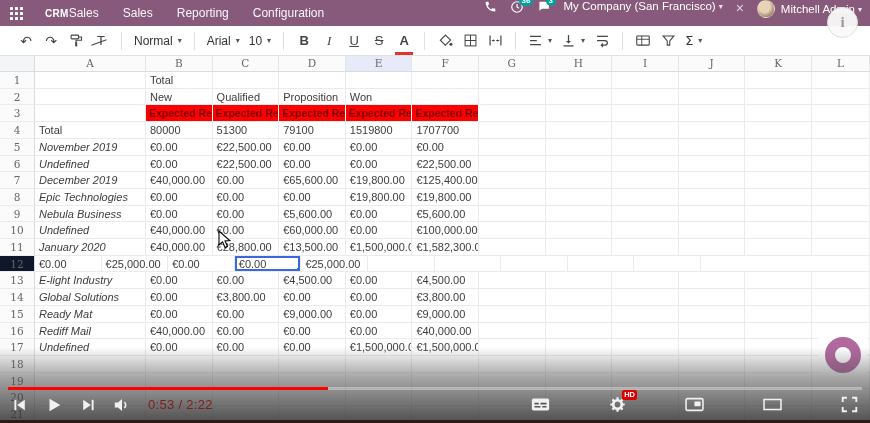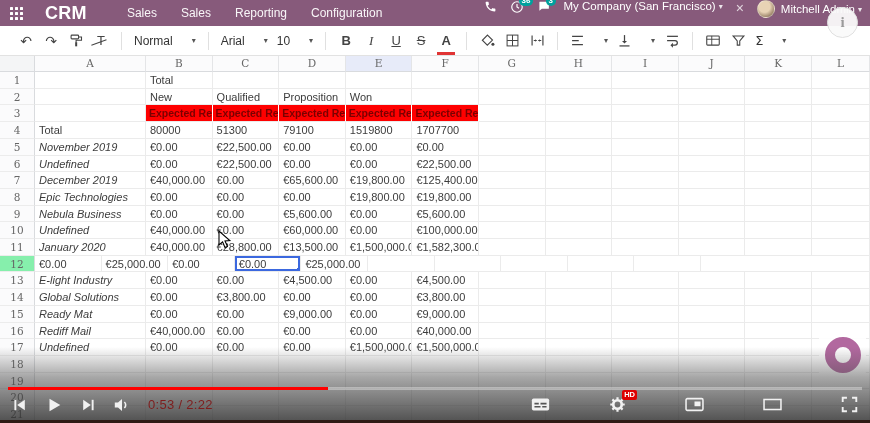--- a/index.html
+++ b/index.html
@@ -5,63 +5,63 @@
   * { margin:0; padding:0; box-sizing:border-box; }
   html,body { width:870px; height:423px; overflow:hidden; background:#fff;
     font-family:"Liberation Sans", sans-serif; }
   #stage { position:relative; width:870px; height:423px; overflow:hidden; background:#fff; }
 
   
   .topbar { position:absolute; top:0; left:0; right:0; height:26px; background:#875A7B;
     display:flex; align-items:center; color:#fff; z-index:20; }
   .apps-grid { display:grid; grid-template-columns:repeat(3,3px); grid-gap:2px; margin-left:10px; cursor:pointer; }
   .apps-grid i { width:3px; height:3px; background:#fff; border-radius:.5px; display:block; }
-  .app-name { font-size:18px; font-weight:bold; margin-left:22px; letter-spacing:.3px; }
-  .menubar { display:flex; gap:24px; margin-left:40px; font-size:12px; }
+  .app-name { font-size:10px; font-weight:bold; margin-left:22px; letter-spacing:.3px; }
+  .menubar { display:flex; gap:24px; font-size:12px; }
   .menubar span { cursor:pointer; opacity:.95; }
   .top-right { position:absolute; right:8px; top:0; height:28px; display:flex; align-items:flex-start; gap:13px; font-size:11.5px; }
   .ticon { position:relative; display:inline-flex; align-items:center; cursor:pointer; }
   .badge { position:absolute; top:-4px; left:9px; background:#00A09D; color:#fff; font-size:8px;
     line-height:10px; padding:0 3px; border-radius:6px; font-weight:bold; }
   .caret { font-size:8px; margin-left:3px; opacity:.85; }
   .xmark { font-size:14px; opacity:.75; cursor:pointer; }
   .avatar { width:18px; height:18px; border-radius:50%;
     background:radial-gradient(circle at 40% 35%, #e8d3b5 0 40%, #9a8268 75%, #6f5d4c); border:1px solid rgba(255,255,255,.4); }
 
   
   .toolbar { position:absolute; top:26px; left:0; right:0; height:30px; background:#fff;
     border-bottom:1px solid #e2e2e2; display:flex; align-items:center; padding-left:18px; gap:9px;
     color:#444; font-size:12px; z-index:15; }
   .tbtn { display:inline-flex; align-items:center; justify-content:center; min-width:16px; height:22px;
     cursor:pointer; color:#444; }
   .tbtn svg { display:block; }
   .tglyph { font-family:"DejaVu Sans", sans-serif; font-size:14px; }
   .tsep { width:1px; height:18px; background:#e0e0e0; margin:0 3px; }
-  .tdrop { display:inline-flex; align-items:center; gap:19px; cursor:pointer; color:#333; }
+  .tdrop { display:inline-flex; align-items:center; gap:5px; cursor:pointer; color:#333; }
   .tdrop .caret2 { font-size:8px; color:#555; }
   .fmt-b { font-weight:bold; font-size:13px; }
   .fmt-i { font-style:italic; font-family:"Liberation Serif",serif; font-size:13px; }
   .fmt-u { text-decoration:underline; font-size:13px; }
   .fmt-s { text-decoration:line-through; font-size:13px; }
   .fmt-a { position:relative; font-size:13px; font-weight:bold; line-height:12px; }
   .fmt-a::after { content:""; position:absolute; left:-1px; right:-1px; bottom:-3px; height:3px; background:#e03434; }
   .clearfmt { position:relative; font-size:13px; }
   .clearfmt::after { content:""; position:absolute; left:-2px; top:55%; width:16px; height:1.4px; background:#444; transform:rotate(-20deg); }
 
   
   .sheet { position:absolute; top:56px; left:0; right:0; bottom:0; background:#fff; z-index:1; }
   .hdr-row { display:flex; height:16px; }
   .corner { width:35px; background:#f4f5f6; border-right:1px solid #d9dbde; border-bottom:1px solid #d9dbde; }
   .colhdr { border-right:1px solid #e4e5e7; border-bottom:1px solid #d9dbde; background:#fbfbfc;
     font-family:"DejaVu Serif", serif; font-size:10.5px; color:#666; text-align:center; line-height:15px; cursor:pointer; }
   .colhdr.hl { background:#e7ebf9; }
   .srow { display:flex; height:16.714px; }
   .rowhdr { width:35px; background:#fbfbfc; border-right:1px solid #d9dbde; border-bottom:1px solid #ececec;
     font-family:"DejaVu Serif", serif; font-size:10.5px; color:#666; text-align:center; line-height:16px; cursor:pointer; }
-  .rowhdr.hl { background:#86efac; }
+  .rowhdr.hl { background:#0f172a; }
   .cell { border-right:1px solid #ebebeb; border-bottom:1px solid #ebebeb; font-size:11px; color:#3c3c3c;
     padding:0 0 0 4px; line-height:16px; white-space:nowrap; overflow:hidden; cursor:cell; }
   .cell.it { font-style:italic; }
   .cell.red { background:#fe0000; color:#7a0000; font-weight:bold; font-size:10.5px; border-right:1px solid #fff; padding-left:3px; }
   .cell.sel { box-shadow:inset 0 0 0 2px #3b68df; position:relative; }
   .cell.sel::after { content:""; position:absolute; right:-1px; bottom:-1px; width:4px; height:4px; background:#3b68df; } .c-A { width:111px; } .c-std { width:66.6px; } .c-L { flex:1; }
 
   
   .cursor { position:absolute; left:218px; top:230px; z-index:40; pointer-events:none; }
 

